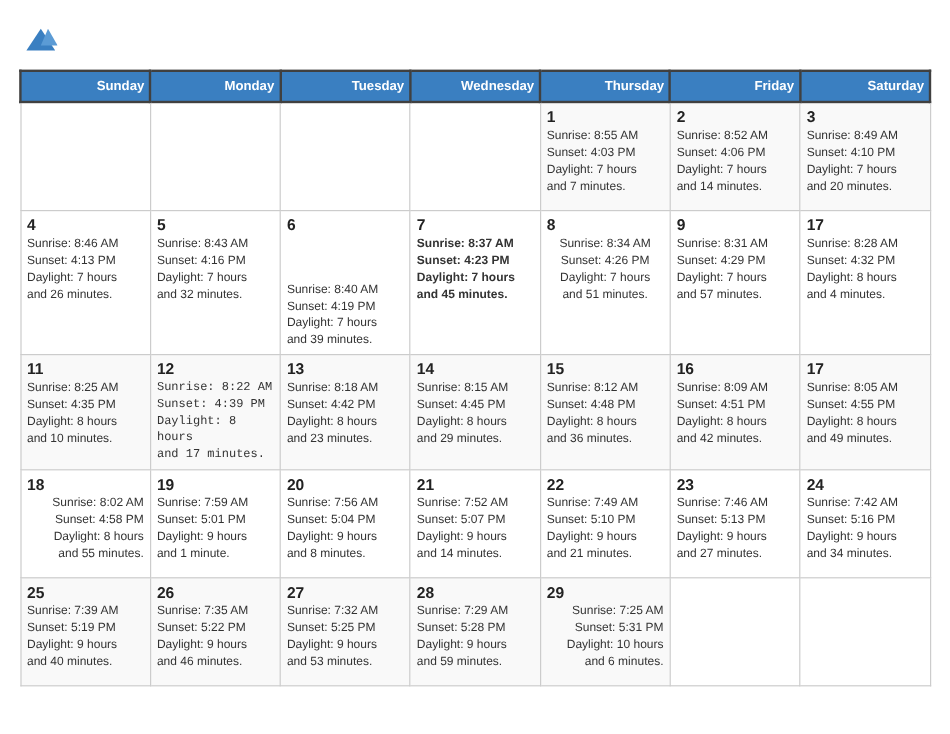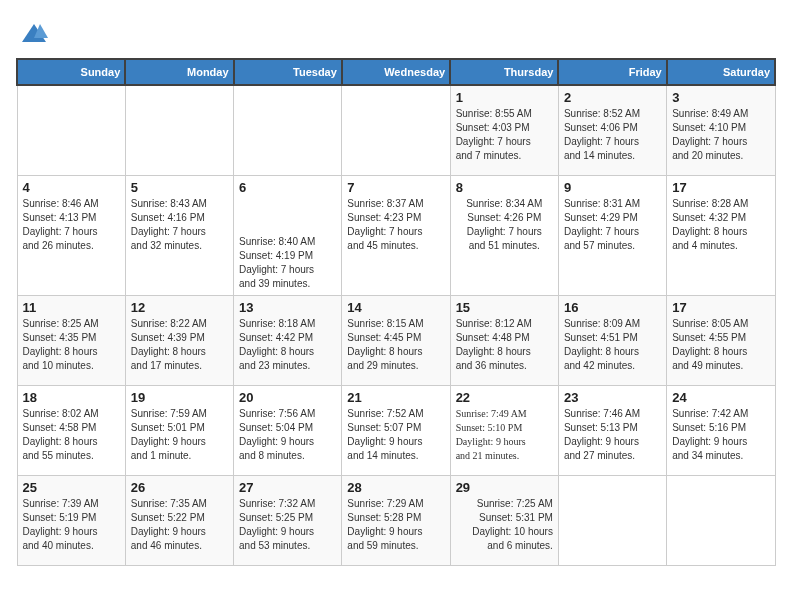--- a/index.html
+++ b/index.html
@@ -173,21 +173,21 @@
         </td>
         <td>
           <span class="day-num">6</span>
           <div class="day-info" style="white-space: pre-line; margin-top: 40px;">Sunrise: 8:40 AM
 Sunset: 4:19 PM
 Daylight: 7 hours
 and 39 minutes.</div>
         </td>
         <td>
           <span class="day-num">7</span>
-          <div class="day-info" style="white-space: pre-line;">Sunrise: 8:37 AM
+          <div class="day-info" style="white-space: pre-line; font-weight: bold;">Sunrise: 8:37 AM
 Sunset: 4:23 PM
 Daylight: 7 hours
 and 45 minutes.</div>
         </td>
         <td>
           <span class="day-num">8</span>
           <div class="day-info" style="white-space: pre-line; text-align: center;">Sunrise: 8:34 AM
 Sunset: 4:26 PM
 Daylight: 7 hours
 and 51 minutes.</div>
@@ -210,21 +210,21 @@
       <tr>
         <td>
           <span class="day-num">11</span>
           <div class="day-info" style="white-space: pre-line;">Sunrise: 8:25 AM
 Sunset: 4:35 PM
 Daylight: 8 hours
 and 10 minutes.</div>
         </td>
         <td>
           <span class="day-num">12</span>
-          <div class="day-info" style="white-space: pre-line;">Sunrise: 8:22 AM
+          <div class="day-info" style="white-space: pre-line; font-family: Liberation Mono, monospace;">Sunrise: 8:22 AM
 Sunset: 4:39 PM
 Daylight: 8 hours
 and 17 minutes.</div>
         </td>
         <td>
           <span class="day-num">13</span>
           <div class="day-info" style="white-space: pre-line;">Sunrise: 8:18 AM
 Sunset: 4:42 PM
 Daylight: 8 hours
 and 23 minutes.</div>
@@ -254,21 +254,21 @@
           <span class="day-num">17</span>
           <div class="day-info" style="white-space: pre-line;">Sunrise: 8:05 AM
 Sunset: 4:55 PM
 Daylight: 8 hours
 and 49 minutes.</div>
         </td>
       </tr>
       <tr>
         <td>
           <span class="day-num">18</span>
-          <div class="day-info" style="white-space: pre-line;">Sunrise: 8:02 AM
+          <div class="day-info" style="white-space: pre-line; text-align: right;">Sunrise: 8:02 AM
 Sunset: 4:58 PM
 Daylight: 8 hours
 and 55 minutes.</div>
         </td>
         <td>
           <span class="day-num">19</span>
           <div class="day-info" style="white-space: pre-line;">Sunrise: 7:59 AM
 Sunset: 5:01 PM
 Daylight: 9 hours
 and 1 minute.</div>
@@ -282,21 +282,21 @@
         </td>
         <td>
           <span class="day-num">21</span>
           <div class="day-info" style="white-space: pre-line;">Sunrise: 7:52 AM
 Sunset: 5:07 PM
 Daylight: 9 hours
 and 14 minutes.</div>
         </td>
         <td>
           <span class="day-num">22</span>
-          <div class="day-info" style="white-space: pre-line; font-family: Liberation Serif, serif;">Sunrise: 7:49 AM
+          <div class="day-info" style="white-space: pre-line;">Sunrise: 7:49 AM
 Sunset: 5:10 PM
 Daylight: 9 hours
 and 21 minutes.</div>
         </td>
         <td>
           <span class="day-num">23</span>
           <div class="day-info" style="white-space: pre-line;">Sunrise: 7:46 AM
 Sunset: 5:13 PM
 Daylight: 9 hours
 and 27 minutes.</div>

